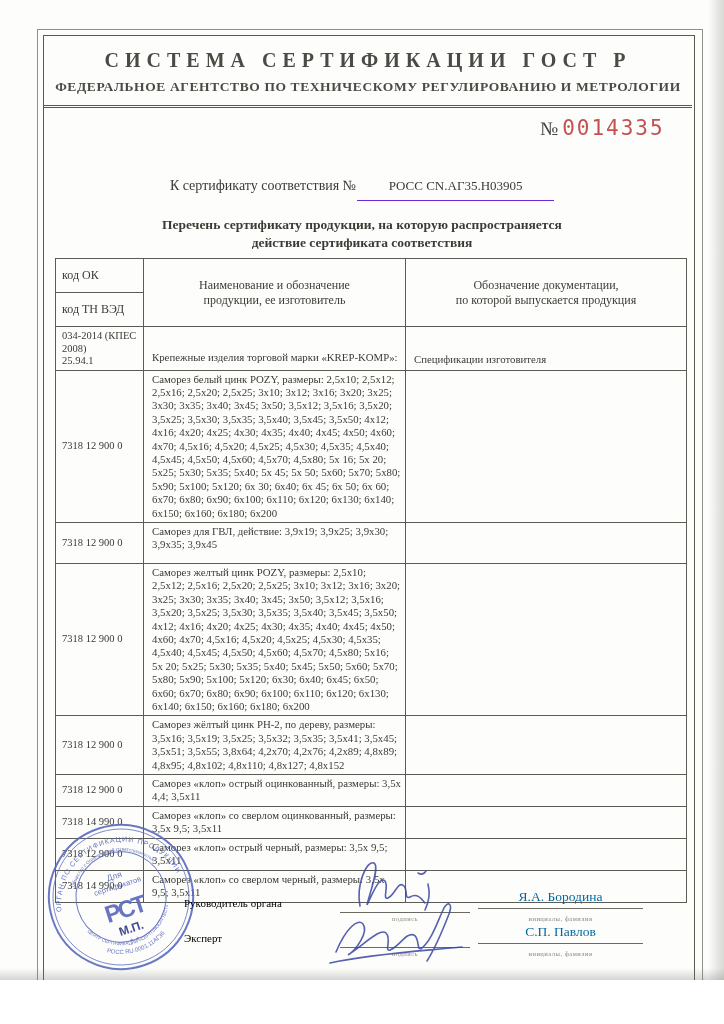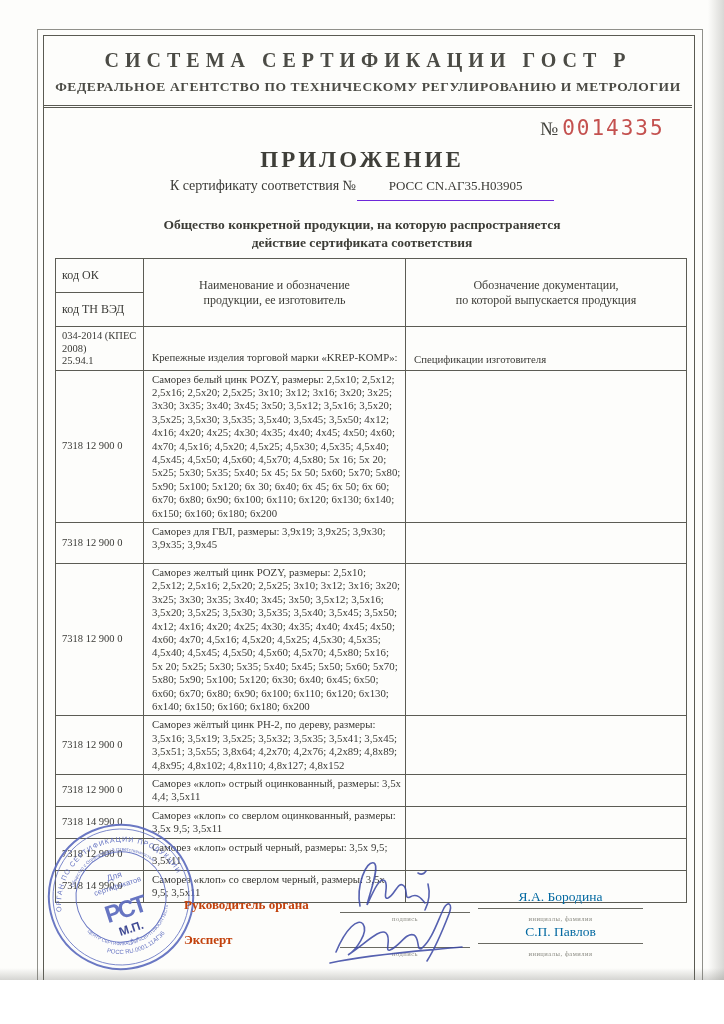--- a/index.html
+++ b/index.html
@@ -42,21 +42,21 @@
     white-space:pre-line;line-height:15px;color:#3c3c36;}
   td.code{font-size:10.5px;vertical-align:middle;padding:2px 2px 2px 6px;white-space:pre-line;line-height:12.5px;}
   td.code.top{vertical-align:top;padding-top:3px;}
   td.name{font-size:10.8px;line-height:13.4px;vertical-align:top;padding:2px 4px 2px 8px;}
   td.name.bottom{vertical-align:bottom;padding-bottom:5px;}
   td.doc{font-size:10.8px;vertical-align:bottom;padding:2px 4px 5px 8px;}
 
   .stamp{position:absolute;left:44px;top:820px;width:154px;height:154px;}
   .stamp text{fill:#5b6abe;opacity:.92;font-family:"Liberation Sans","DejaVu Sans",sans-serif;}
 
-  .sig-block-label{position:absolute;font-size:13px;font-weight:bold;color:#c2410c;}
+  .sig-block-label{position:absolute;font-size:11px;font-weight:normal;color:#000000;}
   .lbl-head{left:184px;top:897px;}
   .lbl-expert{left:184px;top:932px;}
   .sig-line{position:absolute;border-bottom:1px solid #6a6a62;}
   .sig-line-1{left:340px;top:893px;width:130px;height:19px;}
   .sig-line-2{left:340px;top:928px;width:130px;height:19px;}
   .name-line{position:absolute;width:165px;text-align:center;border-bottom:1px solid #6a6a62;
     font-size:13.5px;color:#0369a1;padding-bottom:3px;}
   .name-line-1{left:478px;top:889px;}
   .name-line-2{left:478px;top:924px;}
   .under-label{position:absolute;font-size:6.5px;letter-spacing:.5px;color:#8a8a82;text-align:center;}
@@ -80,29 +80,28 @@
   <div class="header-band">
     <div class="sys-title">СИСТЕМА СЕРТИФИКАЦИИ ГОСТ Р</div>
     <div class="agency">ФЕДЕРАЛЬНОЕ АГЕНТСТВО ПО ТЕХНИЧЕСКОМУ РЕГУЛИРОВАНИЮ И МЕТРОЛОГИИ</div>
   </div>
 
   <div class="cert-no">
     <span class="nosign">№</span>
     <span class="digits">0014335</span>
   </div>
 
-  <div class="appendix">ПРИЛОЖЕНИЕ</div>
 
   <div class="cert-line">
     <span class="lbl">К сертификату соответствия №</span>
     <span class="cert-num-wrap">РОСС CN.АГ35.Н03905</span>
   </div>
 
   <div class="subtitle">
-    <div>Общество конкретной продукции,  на которую распространяется</div>
+    <div>Перечень сертификату продукции,  на которую распространяется</div>
     <div>действие сертификата соответствия</div>
   </div>
 
   <table class="cert-table">
     <colgroup>
         <col style="width:88px">
         <col style="width:262px">
         <col style="width:281px">
       </colgroup>
     <thead>
@@ -124,21 +123,21 @@
         <td class="name bottom">Крепежные изделия торговой марки «KREP-KOMP»:</td>
         <td class="doc">Спецификации изготовителя</td>
       </tr>
       <tr style="height:125px">
         <td class="code">7318 12 900 0</td>
         <td class="name">Саморез белый цинк POZY, размеры: 2,5x10; 2,5x12; 2,5x16; 2,5x20; 2,5x25; 3x10; 3x12; 3x16; 3x20; 3x25; 3x30; 3x35; 3x40; 3x45; 3x50; 3,5x12; 3,5x16; 3,5x20; 3,5x25; 3,5x30; 3,5x35; 3,5x40; 3,5x45; 3,5x50; 4x12; 4x16; 4x20; 4x25; 4x30; 4x35; 4x40; 4x45; 4x50; 4x60; 4x70; 4,5x16; 4,5x20; 4,5x25; 4,5x30; 4,5x35; 4,5x40; 4,5x45; 4,5x50; 4,5x60; 4,5x70; 4,5x80; 5x 16; 5x 20; 5x25; 5x30; 5x35; 5x40; 5x 45; 5x 50; 5x60; 5x70; 5x80; 5x90; 5x100; 5x120; 6x 30; 6x40; 6x 45; 6x 50; 6x 60; 6x70; 6x80; 6x90; 6x100; 6x110; 6x120; 6x130; 6x140; 6x150; 6x160; 6x180; 6x200</td>
         <td class="doc"></td>
       </tr>
       <tr style="height:41px">
         <td class="code">7318 12 900 0</td>
-        <td class="name">Саморез для ГВЛ, размеры: 3,9x19; 3,9x25; 3,9x30; 3,9x35; 3,9x45</td>
+        <td class="name">Саморез для ГВЛ, действие: 3,9x19; 3,9x25; 3,9x30; 3,9x35; 3,9x45</td>
         <td class="doc"></td>
       </tr>
       <tr style="height:122px">
         <td class="code">7318 12 900 0</td>
         <td class="name">Саморез желтый цинк POZY, размеры: 2,5x10; 2,5x12; 2,5x16; 2,5x20; 2,5x25; 3x10; 3x12; 3x16; 3x20; 3x25; 3x30; 3x35; 3x40; 3x45; 3x50; 3,5x12; 3,5x16; 3,5x20; 3,5x25; 3,5x30; 3,5x35; 3,5x40; 3,5x45; 3,5x50; 4x12; 4x16; 4x20; 4x25; 4x30; 4x35; 4x40; 4x45; 4x50; 4x60; 4x70; 4,5x16; 4,5x20; 4,5x25; 4,5x30; 4,5x35; 4,5x40; 4,5x45; 4,5x50; 4,5x60; 4,5x70; 4,5x80; 5x16; 5x 20; 5x25; 5x30; 5x35; 5x40; 5x45; 5x50; 5x60; 5x70; 5x80; 5x90; 5x100; 5x120; 6x30; 6x40; 6x45; 6x50; 6x60; 6x70; 6x80; 6x90; 6x100; 6x110; 6x120; 6x130; 6x140; 6x150; 6x160; 6x180; 6x200</td>
         <td class="doc"></td>
       </tr>
       <tr style="height:50px">
         <td class="code">7318 12 900 0</td>
         <td class="name">Саморез жёлтый цинк РН-2, по дереву, размеры: 3,5x16; 3,5x19; 3,5x25; 3,5x32; 3,5x35; 3,5x41; 3,5x45; 3,5x51; 3,5x55; 3,8x64; 4,2x70; 4,2x76; 4,2x89; 4,8x89; 4,8x95; 4,8x102; 4,8x110; 4,8x127; 4,8x152</td>

